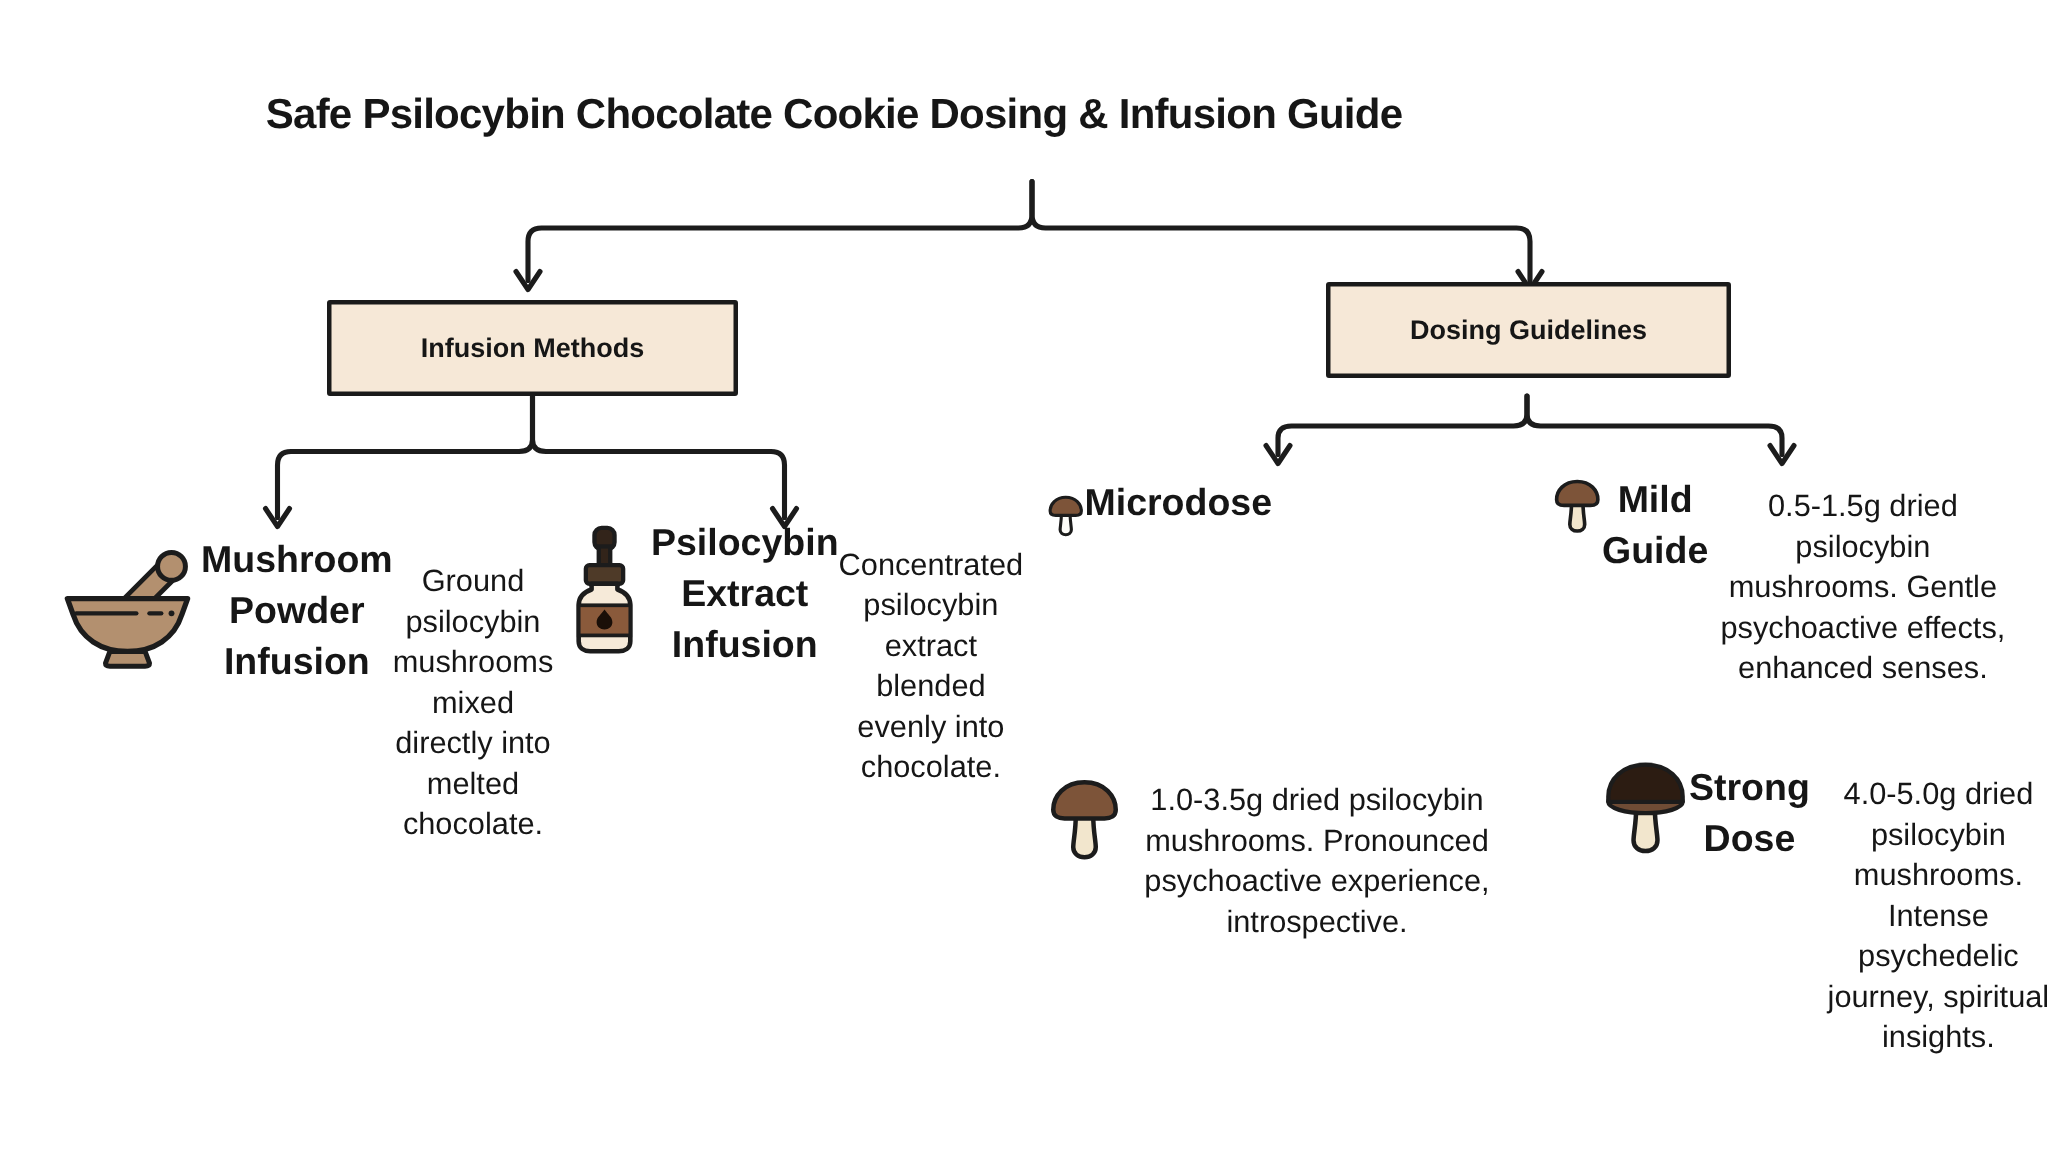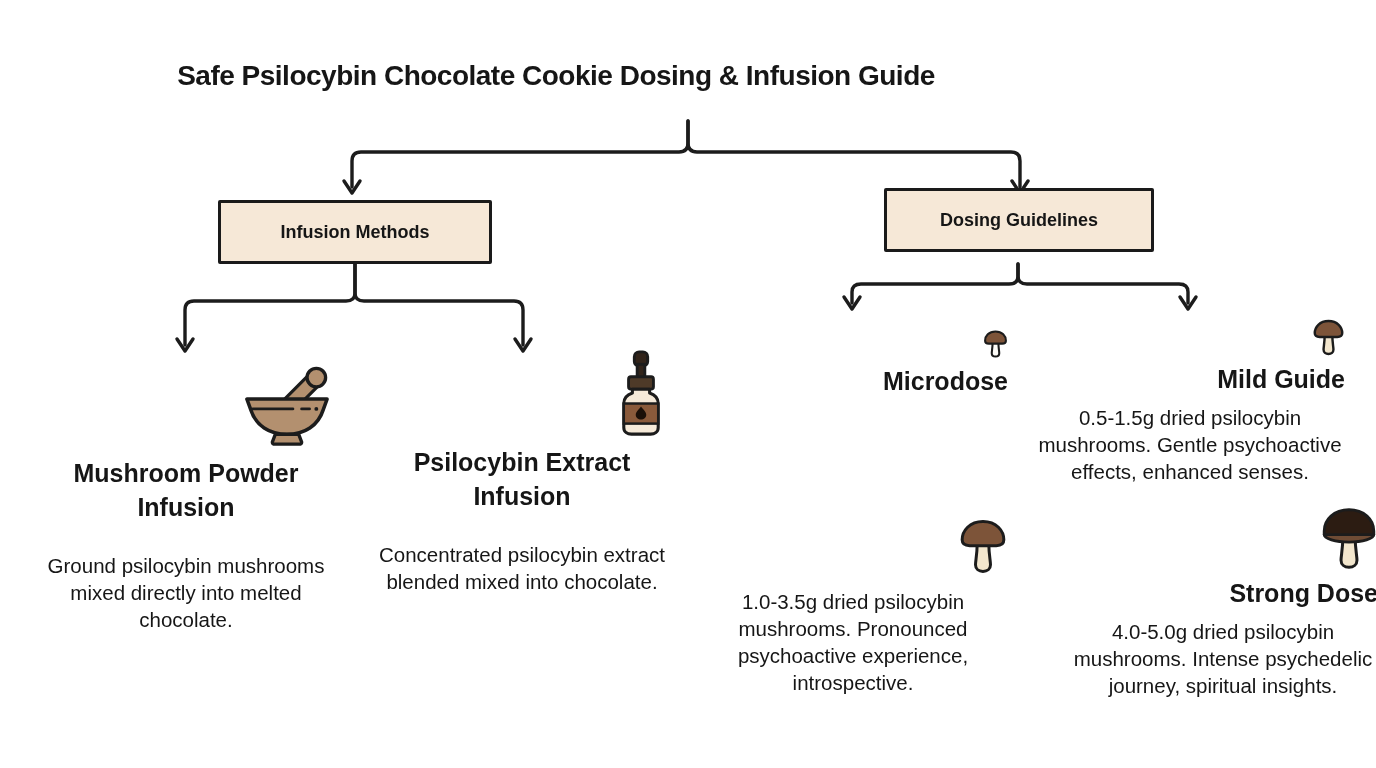--- a/index.html
+++ b/index.html
@@ -16,33 +16,33 @@
   .canvas{position:relative;width:1376px;height:768px;background:var(--color-bg)}
   .connectors{position:absolute;left:0;top:0;width:1376px;height:768px;pointer-events:none}
   .connectors path{stroke:var(--color-line);stroke-width:3.4;fill:none;stroke-linecap:round;stroke-linejoin:round}
   .page-title{position:absolute;left:0;top:60px;width:1112px;text-align:center;
     font-size:28px;font-weight:700;letter-spacing:-.5px;color:var(--color-text)}
   .node-box{position:absolute;background:var(--color-box_fill);border:3px solid var(--color-box_border);
     border-radius:2px;display:flex;align-items:center;justify-content:center;
     font-size:18px;font-weight:700;color:var(--color-text)}
   .box-infusion{left:218px;top:200px;width:274px;height:64px}
   .box-dosing{left:884px;top:188px;width:270px;height:64px}
-  .col{position:absolute;display:flex;flex-direction:column;align-items:flex-end;text-align:center}
+  .col{position:absolute;display:flex;flex-direction:row;align-items:flex-start;text-align:center}
   .col-method-1{left:36px;top:356px;width:300px}
   .col-method-2{left:372px;top:345px;width:300px}
   .col-dose-micro{left:698px;top:318px;width:310px}
   .col-dose-mild{left:1035px;top:316px;width:310px}
   .col-dose-moderate{left:698px;top:512px;width:310px}
   .col-dose-strong{left:1068px;top:508px;width:310px}
   .icon-wrap{display:flex;align-items:flex-end;justify-content:center}
   .icon-wrap.method{height:92px;margin-bottom:8px}
   .icon-wrap.dose-sm{height:40px;margin-bottom:6px}
   .icon-wrap.dose-lg{height:62px;margin-bottom:6px}
   .col-title{font-size:25px;font-weight:700;line-height:34px;color:var(--color-text)}
-  .col-desc{margin-top:28px;font-size:20.5px;line-height:27px;color:var(--color-text)}
+  .col-desc{margin-top:18px;font-size:20.5px;line-height:27px;color:var(--color-text)}
   .col-dose-micro .col-desc,.col-dose-mild .col-desc,
   .col-dose-moderate .col-desc,.col-dose-strong .col-desc{margin-top:8px}
   .ico{display:block}
 </style>
 </head>
 <body>
 
 <div class="canvas">
 
   <svg class="connectors" viewBox="0 0 1376 768" xmlns="http://www.w3.org/2000/svg">
@@ -95,21 +95,21 @@
       <svg class="ico" width="62" height="88" viewBox="0 0 64 92" xmlns="http://www.w3.org/2000/svg">
         <rect x="25" y="3" width="14" height="15" rx="5" fill="var(--color-dropper_dark)" stroke="var(--color-line)" stroke-width="3"></rect>
         <rect x="28" y="16" width="8" height="14" fill="var(--color-dropper_dark)" stroke="var(--color-line)" stroke-width="3"></rect>
         <rect x="19" y="29" width="26" height="13" rx="2.5" fill="var(--color-cap_lid)" stroke="var(--color-line)" stroke-width="3"></rect>
         <path d="M23,42 H41 V46 C47,48 50,52 50,57 V82 C50,87 46,89 42,89 H22 C18,89 14,87 14,82 V57 C14,52 17,48 23,46 Z" fill="var(--color-cream)" stroke="var(--color-line)" stroke-width="3.2" stroke-linejoin="round"></path>
         <rect x="14" y="57" width="36" height="21" fill="var(--color-band_brown)" stroke="var(--color-line)" stroke-width="2.6"></rect>
         <path d="M32,60 C29.5,63.5 26.5,65.5 26.5,68.8 C26.5,71.8 29,73.8 32,73.8 C35,73.8 37.5,71.8 37.5,68.8 C37.5,65.5 34.5,63.5 32,60 Z" fill="var(--color-drop)"></path>
       </svg>
     </div>
     <div class="col-title">Psilocybin Extract Infusion</div>
-    <div class="col-desc">Concentrated psilocybin extract blended mixed into chocolate.</div>
+    <div class="col-desc">Concentrated psilocybin extract blended evenly into chocolate.</div>
   </div>
 
   <div class="col col-dose-micro">
     <div class="icon-wrap dose-sm">
       <svg class="ico" width="25" height="28" viewBox="0 0 60 66" xmlns="http://www.w3.org/2000/svg">
         <path d="M23,30 C23,42 21,50 21,55 C21,60 25,63 30,63 C35,63 39,60 39,55 C39,50 37,42 37,30 Z" fill="var(--color-stem_light)" stroke="var(--color-line)" stroke-width="5"></path>
         <path d="M30,3 C14,3 5,14 5,25 C5,30 9,32 14,32 H46 C51,32 55,30 55,25 C55,14 46,3 30,3 Z" fill="var(--color-cap_brown)" stroke="var(--color-line)" stroke-width="5"></path>
       </svg>
     </div>
     <div class="col-title">Microdose</div>

